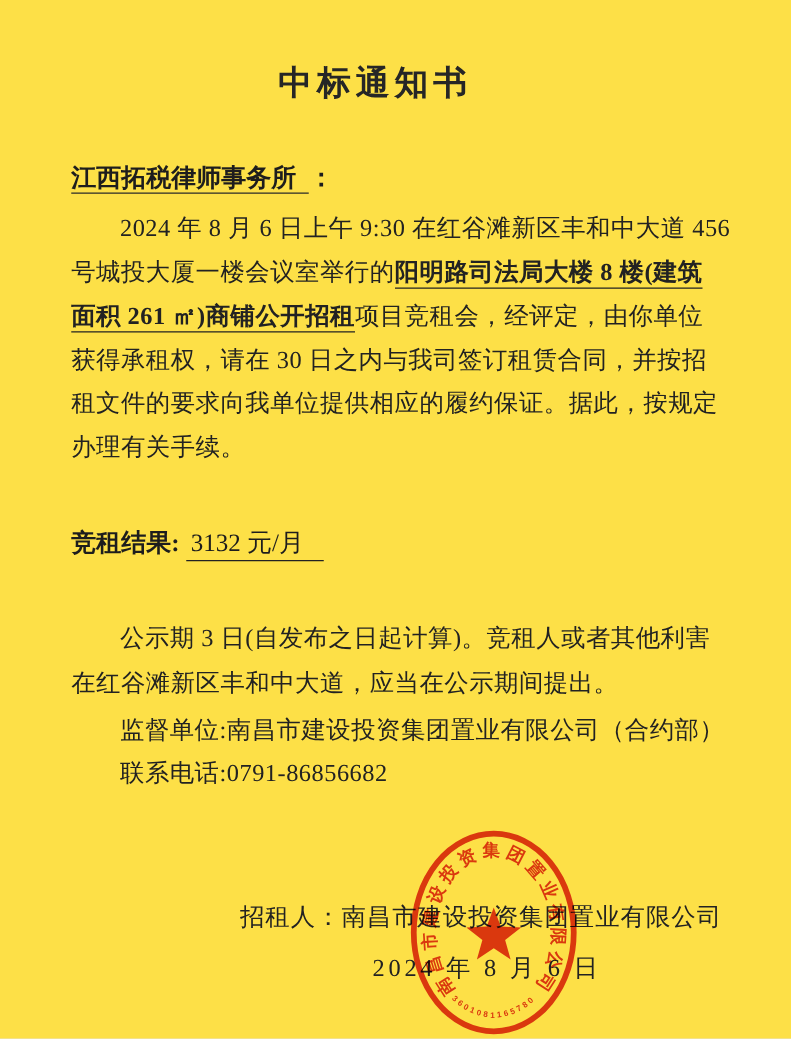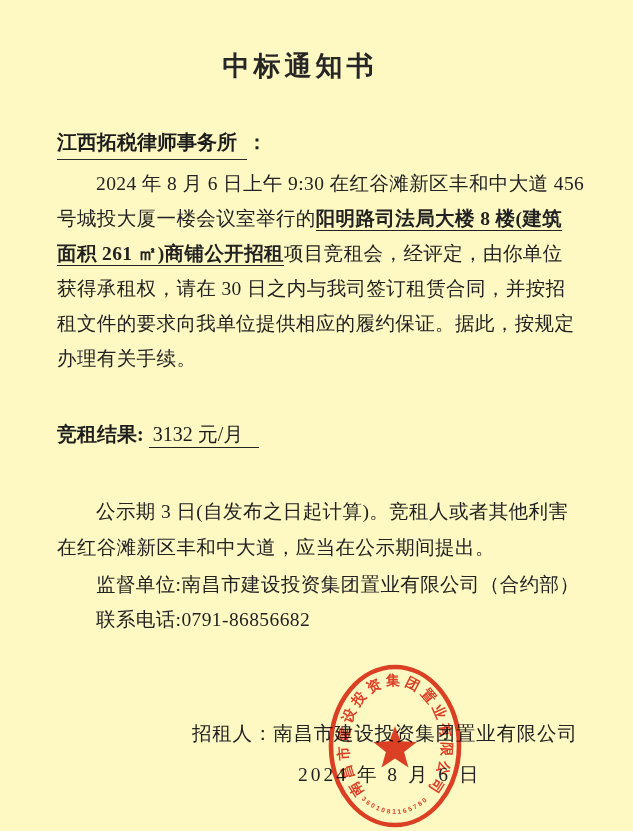--- a/index.html
+++ b/index.html
@@ -1,21 +1,21 @@
 <!DOCTYPE html>
 <html><head>
 <meta charset="utf-8">
 <style>
   html, body { margin: 0; padding: 0; background: #e8e8e8; }
   .page {
     position: relative;
     width: 633px;
     height: 831px;
     margin: 0 auto;
-    background: #fef9c3;
+    background: #fde047;
     overflow: hidden;
     font-family: "Liberation Serif", "DejaVu Serif", serif;
     color: #1d1d1d;
   }
   .abs { position: absolute; }
 
   .doc-title {
     top: 48px;
     left: 0;
     right: 33px;
@@ -28,21 +28,21 @@
 
   .addressee {
     top: 129px;
     left: 57px;
     font-size: 20px;
     font-weight: 700;
   }
   .u-name {
     border-bottom: 1.6px solid #2a2a2a;
     padding-right: 10px;
-    padding-bottom: 6px;
+    padding-bottom: 0;
   }
 
   .body-block {
     top: 166px;
     left: 57px;
     width: 525px;
     font-size: 19.5px;
     line-height: 35px;
     letter-spacing: 0.4px;
     color: #222;

